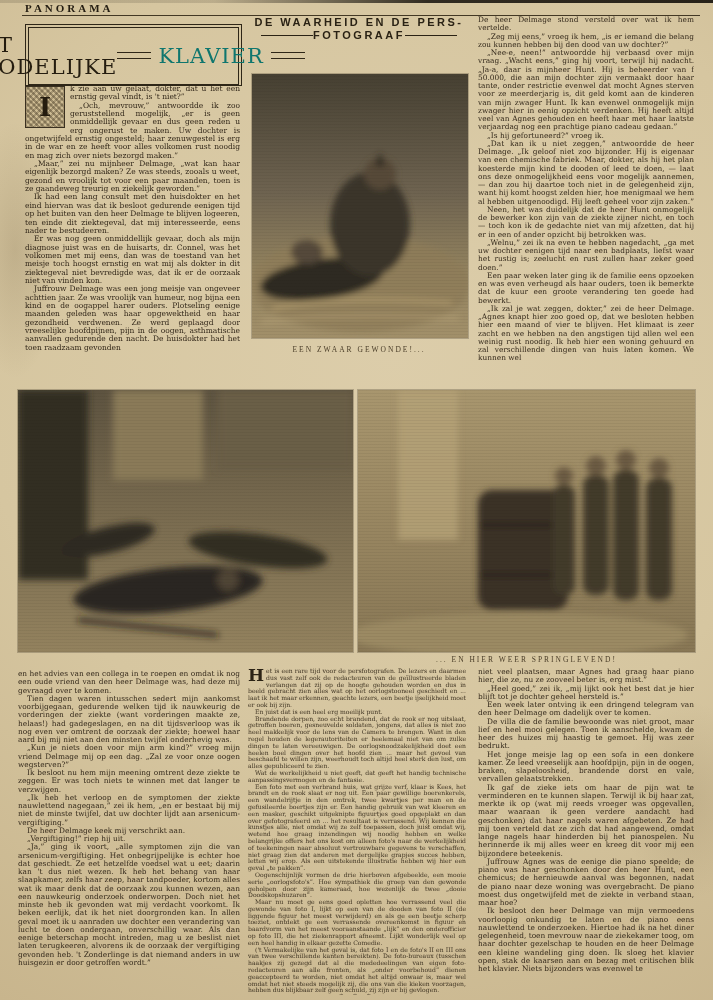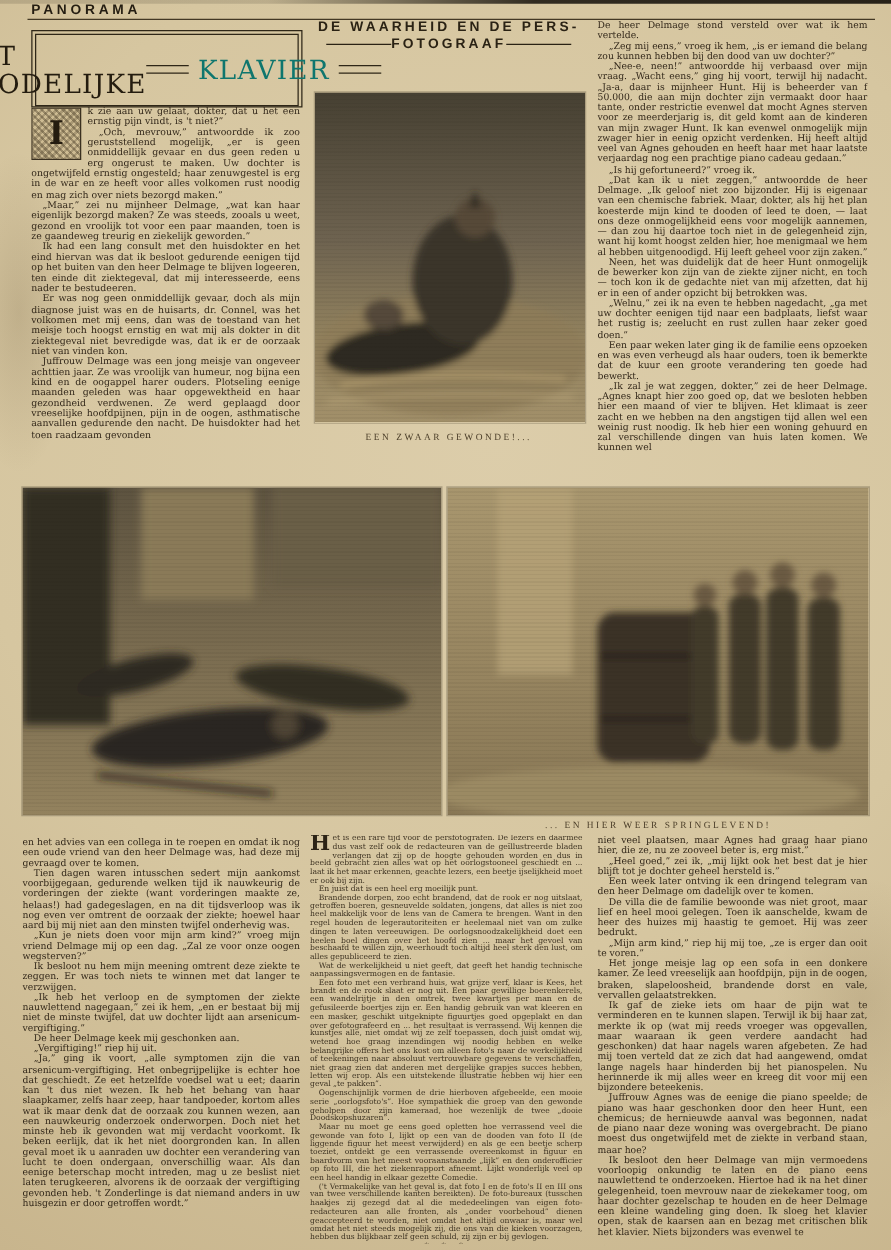--- a/index.html
+++ b/index.html
@@ -13,21 +13,21 @@
   .page{position:absolute;inset:0;}
   .page::before{ 
     content:"";position:absolute;left:0;top:0;width:713px;height:3px;
     background:linear-gradient(90deg, rgba(30,25,15,.15) 0 30%, rgba(20,16,10,.85) 60%, rgba(20,16,10,.9));
   }
   .blotch{position:absolute;border-radius:50%;pointer-events:none;}
   .b1{left:-30px;top:120px;width:90px;height:260px;background:radial-gradient(ellipse, rgba(90,70,40,.18), transparent 70%);}
   .b2{left:620px;top:700px;width:140px;height:200px;background:radial-gradient(ellipse, rgba(90,70,40,.12), transparent 70%);}
 
   
-  .masthead{position:absolute;left:25px;top:2px;font-family:Liberation Sans, sans-serif;
+  .masthead{position:absolute;left:25px;top:2px;font-family:Liberation Serif, serif;
     font-size:11px;font-weight:bold;letter-spacing:3px;color:#241d12;text-align:center;}
   .masthead-rule{position:absolute;left:22px;top:15px;width:678px;height:1px;background:#433824;}
 
   
   .titlebox{position:absolute;left:25px;top:24px;width:211px;height:56px;
     border:1px solid #2e2617;padding:2px;}
   .titlebox-inner{border:1px solid #2e2617;height:100%;display:flex;flex-direction:row;
     align-items:center;justify-content:center;}
   .title-l1{font-size:21px;letter-spacing:1px;color:#241c0f;line-height:1.05;}
   .title-l2{display:flex;align-items:center;gap:7px;font-size:21px;letter-spacing:1px;color:#0f766e;line-height:1.05;}
@@ -106,21 +106,21 @@
     <div>DE WAARHEID EN DE PERS-</div>
     <div class="l2">
       <span class="rule"></span>
       <span>FOTOGRAAF</span>
       <span class="rule"></span>
     </div>
   </div>
 
   <div class="col col-left-top">
     <span class="dropcap-ornament">I</span>
-    <p class="noindent">k zie aan uw gelaat, dokter, dat u het een ernstig pijn vindt, is 't niet?”</p>
+    <p class="noindent">k zie aan uw gelaat, dokter, dat u het een ernstig geval vindt, is 't niet?”</p>
     <p>„Och, mevrouw,” antwoordde ik zoo geruststellend mogelijk, „er is geen onmiddellijk gevaar en dus geen reden u erg ongerust te maken. Uw dochter is ongetwijfeld ernstig ongesteld; haar zenuwgestel is erg in de war en ze heeft voor alles volkomen rust noodig en mag zich over niets bezorgd maken.”</p>
     <p>„Maar,” zei nu mijnheer Delmage, „wat kan haar eigenlijk bezorgd maken? Ze was steeds, zooals u weet, gezond en vroolijk tot voor een paar maanden, toen is ze gaandeweg treurig en ziekelijk geworden.”</p>
     <p>Ik had een lang consult met den huisdokter en het eind hiervan was dat ik besloot gedurende eenigen tijd op het buiten van den heer Delmage te blijven logeeren, ten einde dit ziektegeval, dat mij interesseerde, eens nader te bestudeeren.</p>
     <p>Er was nog geen onmiddellijk gevaar, doch als mijn diagnose juist was en de huisarts, dr. Connel, was het volkomen met mij eens, dan was de toestand van het meisje toch hoogst ernstig en wat mij als dokter in dit ziektegeval niet bevredigde was, dat ik er de oorzaak niet van vinden kon.</p>
     <p>Juffrouw Delmage was een jong meisje van ongeveer achttien jaar. Ze was vroolijk van humeur, nog bijna een kind en de oogappel harer ouders. Plotseling eenige maanden geleden was haar opgewektheid en haar gezondheid verdwenen. Ze werd geplaagd door vreeselijke hoofdpijnen, pijn in de oogen, asthmatische aanvallen gedurende den nacht. De huisdokter had het toen raadzaam gevonden</p>
   </div>
 
   <div class="col col-right-top">
     <p class="noindent">De heer Delmage stond versteld over wat ik hem vertelde.</p>
     <p>„Zeg mij eens,” vroeg ik hem, „is er iemand die belang zou kunnen hebben bij den dood van uw dochter?”</p>
@@ -222,21 +222,21 @@
     </svg>
   </div>
   <div class="caption cap3">... EN HIER WEER SPRINGLEVEND!</div>
 
   <div class="col col-bottom-left">
     <p class="noindent">en het advies van een collega in te roepen en omdat ik nog een oude vriend van den heer Delmage was, had deze mij gevraagd over te komen.</p>
     <p>Tien dagen waren intusschen sedert mijn aankomst voorbijgegaan, gedurende welken tijd ik nauwkeurig de vorderingen der ziekte (want vorderingen maakte ze, helaas!) had gadegeslagen, en na dit tijdsverloop was ik nog even ver omtrent de oorzaak der ziekte; hoewel haar aard bij mij niet aan den minsten twijfel onderhevig was.</p>
     <p>„Kun je niets doen voor mijn arm kind?” vroeg mijn vriend Delmage mij op een dag. „Zal ze voor onze oogen wegsterven?”</p>
     <p>Ik besloot nu hem mijn meening omtrent deze ziekte te zeggen. Er was toch niets te winnen met dat langer te verzwijgen.</p>
     <p>„Ik heb het verloop en de symptomen der ziekte nauwlettend nagegaan,” zei ik hem, „en er bestaat bij mij niet de minste twijfel, dat uw dochter lijdt aan arsenicum-vergiftiging.”</p>
-    <p>De heer Delmage keek mij geschonken aan.</p>
+    <p>De heer Delmage keek mij verschrikt aan.</p>
     <p>„Vergiftiging!” riep hij uit.</p>
     <p>„Ja,” ging ik voort, „alle symptomen zijn die van arsenicum-vergiftiging. Het onbegrijpelijke is echter hoe dat geschiedt. Ze eet hetzelfde voedsel wat u eet; daarin kan 't dus niet wezen. Ik heb het behang van haar slaapkamer, zelfs haar zeep, haar tandpoeder, kortom alles wat ik maar denk dat de oorzaak zou kunnen wezen, aan een nauwkeurig onderzoek onderworpen. Doch niet het minste heb ik gevonden wat mij verdacht voorkomt. Ik beken eerlijk, dat ik het niet doorgronden kan. In allen geval moet ik u aanraden uw dochter een verandering van lucht te doen ondergaan, onverschillig waar. Als dan eenige beterschap mocht intreden, mag u ze beslist niet laten terugkeeren, alvorens ik de oorzaak der vergiftiging gevonden heb. 't Zonderlinge is dat niemand anders in uw huisgezin er door getroffen wordt.”</p>
   </div>
 
   <div class="col col-bottom-middle">
     <span class="dropcap-plain">H</span>
     <p class="noindent">et is een rare tijd voor de persfotografen. De lezers en daarmee dus vast zelf ook de redacteuren van de geïllustreerde bladen verlangen dat zij op de hoogte gehouden worden en dus in beeld gebracht zien alles wat op het oorlogstooneel geschiedt en ... laat ik het maar erkennen, geachte lezers, een beetje ijselijkheid moet er ook bij zijn.</p>
     <p>En juist dat is een heel erg moeilijk punt.</p>
     <p>Brandende dorpen, zoo echt brandend, dat de rook er nog uitslaat, getroffen boeren, gesneuvelde soldaten, jongens, dat alles is niet zoo heel makkelijk voor de lens van de Camera te brengen. Want in den regel houden de legerautoriteiten er heelemaal niet van om zulke dingen te laten vereeuwigen. De oorlogsnoodzakelijkheid doet een heelen boel dingen over het hoofd zien ... maar het gevoel van beschaafd te willen zijn, weerhoudt toch altijd heel sterk den lust, om alles gepubliceerd te zien.</p>
     <p>Wat de werkelijkheid u niet geeft, dat geeft het handig technische aanpassingsvermogen en de fantasie.</p>
@@ -246,19 +246,18 @@
     <p>('t Vermakelijke van het geval is, dat foto I en de foto's II en III ons van twee verschillende kanten bereikten). De foto-bureaux (tusschen haakjes zij gezegd dat al die mededeelingen van eigen foto-redacteuren aan alle fronten, als „onder voorbehoud” dienen geaccepteerd te worden, niet omdat het altijd onwaar is, maar wel omdat het niet steeds mogelijk zij, die ons van die kieken voorzagen, hebben dus blijkbaar zelf geen schuld, zij zijn er bij gevlogen.</p>
     <p class="star-divider">*  *  *</p>
 
   </div>
 
   <div class="col col-bottom-right">
     <p class="noindent">niet veel plaatsen, maar Agnes had graag haar piano hier, die ze, nu ze zooveel beter is, erg mist.”</p>
     <p>„Heel goed,” zei ik, „mij lijkt ook het best dat je hier blijft tot je dochter geheel hersteld is.”</p>
     <p>Een week later ontving ik een dringend telegram van den heer Delmage om dadelijk over te komen.</p>
     <p>De villa die de familie bewoonde was niet groot, maar lief en heel mooi gelegen. Toen ik aanschelde, kwam de heer des huizes mij haastig te gemoet. Hij was zeer bedrukt.</p>
-    <p>„Mijn arm kind,” riep hij mij toe, „ze is erger dan ooit te voren.”</p>
     <p>Het jonge meisje lag op een sofa in een donkere kamer. Ze leed vreeselijk aan hoofdpijn, pijn in de oogen, braken, slapeloosheid, brandende dorst en vale, vervallen gelaatstrekken.</p>
     <p>Ik gaf de zieke iets om haar de pijn wat te verminderen en te kunnen slapen. Terwijl ik bij haar zat, merkte ik op (wat mij reeds vroeger was opgevallen, maar waaraan ik geen verdere aandacht had geschonken) dat haar nagels waren afgebeten. Ze had mij toen verteld dat ze zich dat had aangewend, omdat lange nagels haar hinderden bij het pianospelen. Nu herinnerde ik mij alles weer en kreeg dit voor mij een bijzondere beteekenis.</p>
     <p>Juffrouw Agnes was de eenige die piano speelde; de piano was haar geschonken door den heer Hunt, een chemicus; de hernieuwde aanval was begonnen, nadat de piano naar deze woning was overgebracht. De piano moest dus ongetwijfeld met de ziekte in verband staan, maar hoe?</p>
     <p>Ik besloot den heer Delmage van mijn vermoedens voorloopig onkundig te laten en de piano eens nauwlettend te onderzoeken. Hiertoe had ik na het diner gelegenheid, toen mevrouw naar de ziekekamer toog, om haar dochter gezelschap te houden en de heer Delmage een kleine wandeling ging doen. Ik sloeg het klavier open, stak de kaarsen aan en bezag met critischen blik het klavier. Niets bijzonders was evenwel te</p>
   </div>
 </div>
 
 </body></html>

